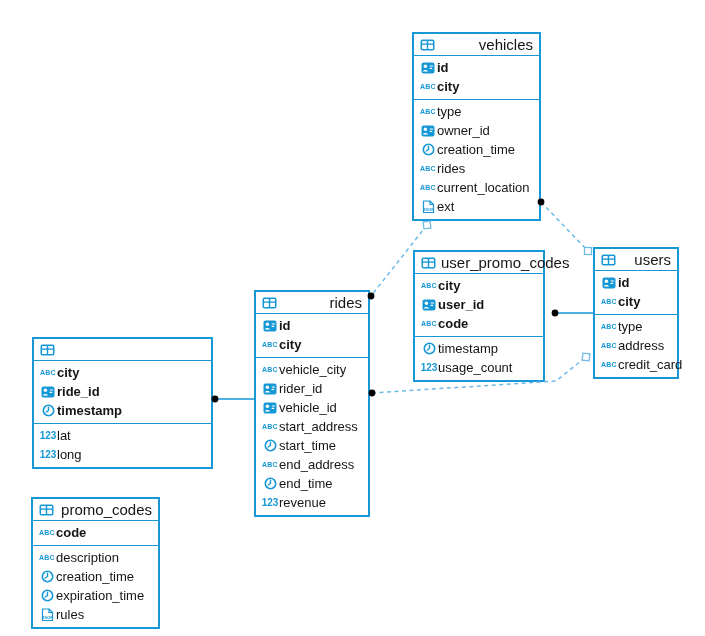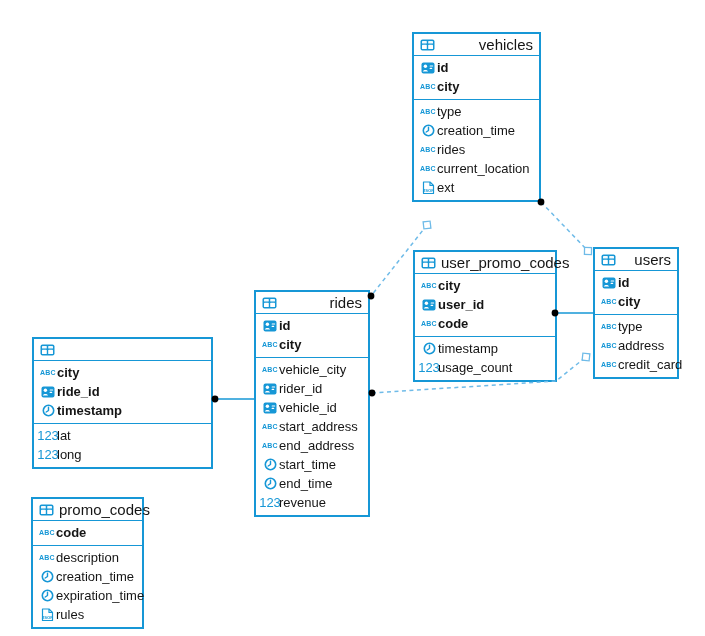--- a/index.html
+++ b/index.html
@@ -39,21 +39,21 @@
     font-size:13px;color:var(--text);
     white-space:nowrap;
   }
   .row.pk .lbl{font-weight:700;}
   .ficon{
     flex:0 0 18px;width:18px;
     display:flex;align-items:center;justify-content:center;
     color:var(--blue);
   }
   .type-text{font-size:7px;font-weight:700;letter-spacing:.2px;color:var(--blue);}
-  .num-text{font-size:13px;font-weight:400;color:var(--blue);}
+  .num-text{font-size:10px;font-weight:700;color:var(--blue);}
   #rel-layer{
     position:absolute;left:0;top:0;width:705px;height:636px;
     z-index:5;pointer-events:none;
   }
 </style>
 </head>
 <body>
 
 <div id="canvas">
   <div id="tables">
@@ -92,20 +92,32 @@
         </div>
         <div class="sec flds">
           <div class="row">
             <span class="ficon">
               <span class="type-text">ABC</span>
             </span>
             <span class="lbl">type</span>
           </div>
           <div class="row">
             <span class="ficon">
+              <svg width="14" height="12" viewBox="0 0 14 12">
+                <rect x="0.5" y="0.5" width="13" height="11" rx="2" fill="#1697d6"></rect>
+                <circle cx="4.4" cy="4.2" r="1.7" fill="#fff"></circle>
+                <path d="M1.8 9.6 C1.8 7.4 7 7.4 7 9.6 Z" fill="#fff"></path>
+                <rect x="8.6" y="3.4" width="3.6" height="1.1" rx="0.5" fill="#fff"></rect>
+                <rect x="8.6" y="5.8" width="2.6" height="1.1" rx="0.5" fill="#fff"></rect>
+              </svg>
+            </span>
+            <span class="lbl">owner_id</span>
+          </div>
+          <div class="row">
+            <span class="ficon">
               <svg width="13" height="13" viewBox="0 0 13 13">
                 <circle cx="6.5" cy="6.5" r="5.2" fill="none" stroke="#1697d6" stroke-width="1.6"></circle>
                 <path d="M6.5 6.5 L6.5 3.2 M6.5 6.5 L4.2 8" stroke="#1697d6" stroke-width="1.4" stroke-linecap="round" fill="none"></path>
               </svg>
             </span>
             <span class="lbl">creation_time</span>
           </div>
           <div class="row">
             <span class="ficon">
               <span class="type-text">ABC</span>
@@ -123,21 +135,21 @@
               <svg width="13" height="14" viewBox="0 0 13 14">
                 <path d="M1.5 1 H8 L11.5 4.5 V12.5 H1.5 Z" fill="#fff" stroke="#1697d6" stroke-width="1.2" stroke-linejoin="round"></path>
                 <path d="M8 1 V4.5 H11.5" fill="none" stroke="#1697d6" stroke-width="1.2" stroke-linejoin="round"></path>
                 <text x="6.5" y="11" font-size="4.2" font-weight="bold" text-anchor="middle" fill="#1697d6" font-family="Liberation Sans, sans-serif">JSON</text>
               </svg>
             </span>
             <span class="lbl">ext</span>
           </div>
         </div>
       </div>
-      <div class="tbl" style="left: 413px; top: 250px; width: 144px;">
+      <div class="tbl" style="left: 413px; top: 250px; width: 132px;">
         <div class="hdr">
           <span class="ficon" style="flex: 0 0 15px;">
             <svg width="15" height="12" viewBox="0 0 15 12">
               <rect x="0.5" y="0.5" width="14" height="11" rx="2" fill="#1697d6"></rect>
               <rect x="2" y="2" width="4.8" height="2.6" rx="0.6" fill="#fff" opacity="0.95"></rect>
               <rect x="8.2" y="2" width="4.8" height="2.6" rx="0.6" fill="#fff" opacity="0.95"></rect>
               <rect x="2" y="5.8" width="4.8" height="4.2" rx="0.6" fill="#fff"></rect>
               <rect x="8.2" y="5.8" width="4.8" height="4.2" rx="0.6" fill="#fff"></rect>
             </svg>
           </span>
@@ -306,40 +318,40 @@
             <span class="lbl">vehicle_id</span>
           </div>
           <div class="row">
             <span class="ficon">
               <span class="type-text">ABC</span>
             </span>
             <span class="lbl">start_address</span>
           </div>
           <div class="row">
             <span class="ficon">
+              <svg width="13" height="13" viewBox="0 0 13 13">
+                <circle cx="6.5" cy="6.5" r="5.2" fill="none" stroke="#1697d6" stroke-width="1.6"></circle>
+                <path d="M6.5 6.5 L6.5 3.2 M6.5 6.5 L4.2 8" stroke="#1697d6" stroke-width="1.4" stroke-linecap="round" fill="none"></path>
+              </svg>
+            </span>
+            <span class="lbl">start_time</span>
+          </div>
+          <div class="row">
+            <span class="ficon">
               <span class="type-text">ABC</span>
             </span>
             <span class="lbl">end_address</span>
           </div>
           <div class="row">
             <span class="ficon">
               <svg width="13" height="13" viewBox="0 0 13 13">
                 <circle cx="6.5" cy="6.5" r="5.2" fill="none" stroke="#1697d6" stroke-width="1.6"></circle>
                 <path d="M6.5 6.5 L6.5 3.2 M6.5 6.5 L4.2 8" stroke="#1697d6" stroke-width="1.4" stroke-linecap="round" fill="none"></path>
               </svg>
             </span>
-            <span class="lbl">start_time</span>
-          </div>
-          <div class="row">
-            <span class="ficon">
-              <svg width="13" height="13" viewBox="0 0 13 13">
-                <circle cx="6.5" cy="6.5" r="5.2" fill="none" stroke="#1697d6" stroke-width="1.6"></circle>
-                <path d="M6.5 6.5 L6.5 3.2 M6.5 6.5 L4.2 8" stroke="#1697d6" stroke-width="1.4" stroke-linecap="round" fill="none"></path>
-              </svg>
-            </span>
             <span class="lbl">end_time</span>
           </div>
           <div class="row">
             <span class="ficon">
               <span class="num-text">123</span>
             </span>
             <span class="lbl">revenue</span>
           </div>
         </div>
       </div>
@@ -392,21 +404,21 @@
             <span class="lbl">lat</span>
           </div>
           <div class="row">
             <span class="ficon">
               <span class="num-text">123</span>
             </span>
             <span class="lbl">long</span>
           </div>
         </div>
       </div>
-      <div class="tbl" style="left: 31px; top: 497px; width: 113px;">
+      <div class="tbl" style="left: 31px; top: 497px; width: 129px;">
         <div class="hdr">
           <span class="ficon" style="flex: 0 0 15px;">
             <svg width="15" height="12" viewBox="0 0 15 12">
               <rect x="0.5" y="0.5" width="14" height="11" rx="2" fill="#1697d6"></rect>
               <rect x="2" y="2" width="4.8" height="2.6" rx="0.6" fill="#fff" opacity="0.95"></rect>
               <rect x="8.2" y="2" width="4.8" height="2.6" rx="0.6" fill="#fff" opacity="0.95"></rect>
               <rect x="2" y="5.8" width="4.8" height="4.2" rx="0.6" fill="#fff"></rect>
               <rect x="8.2" y="5.8" width="4.8" height="4.2" rx="0.6" fill="#fff"></rect>
             </svg>
           </span>

